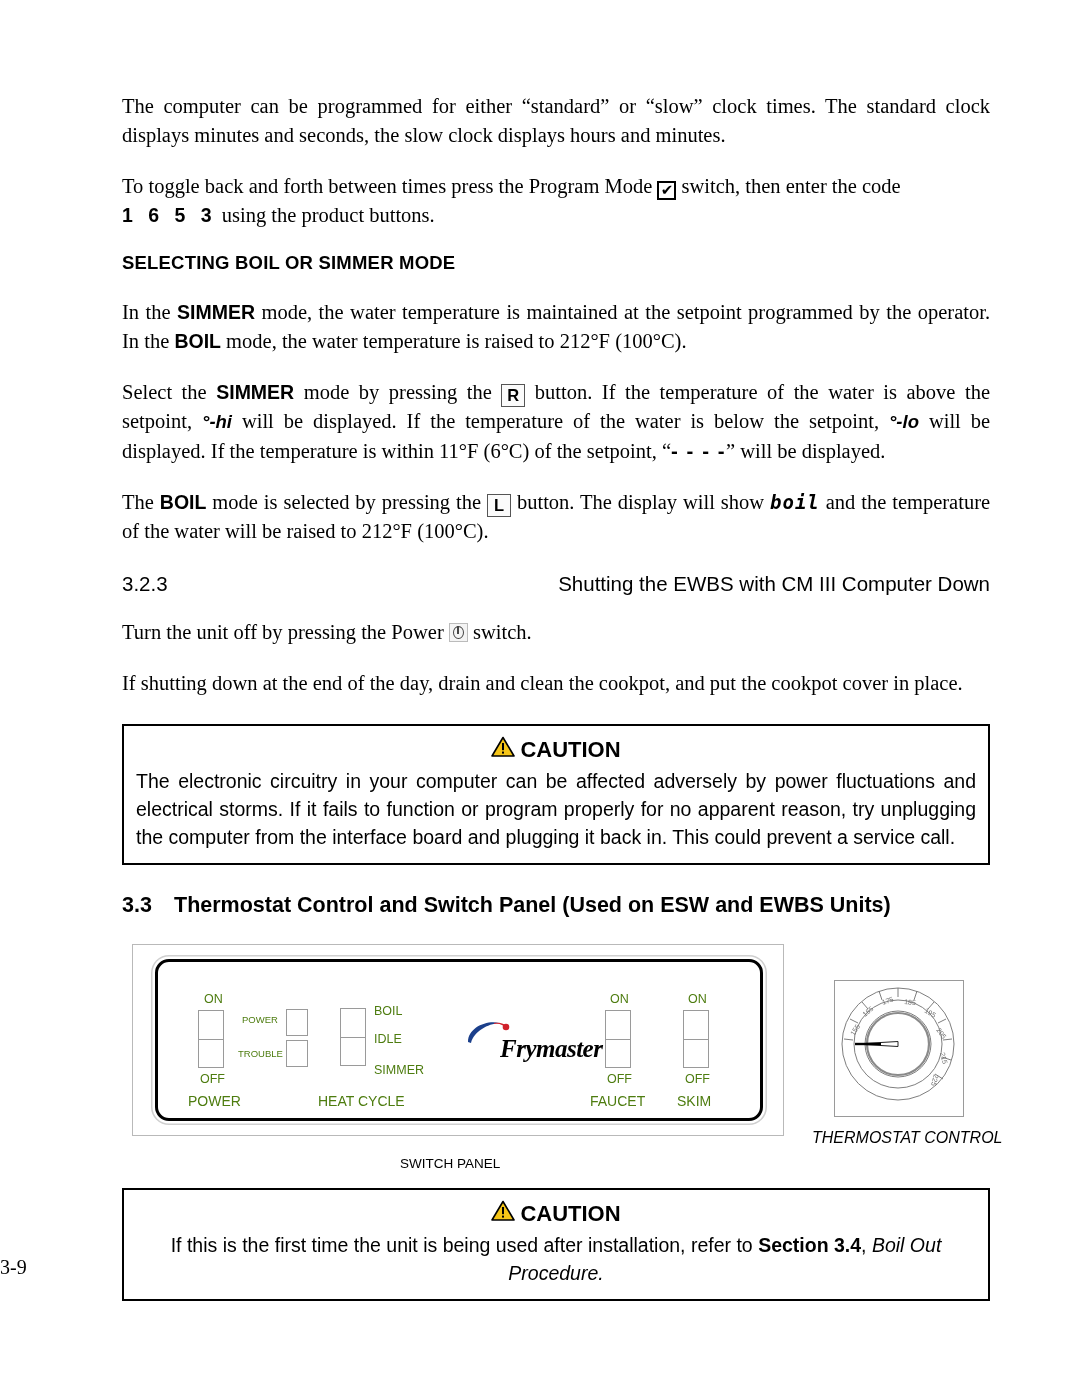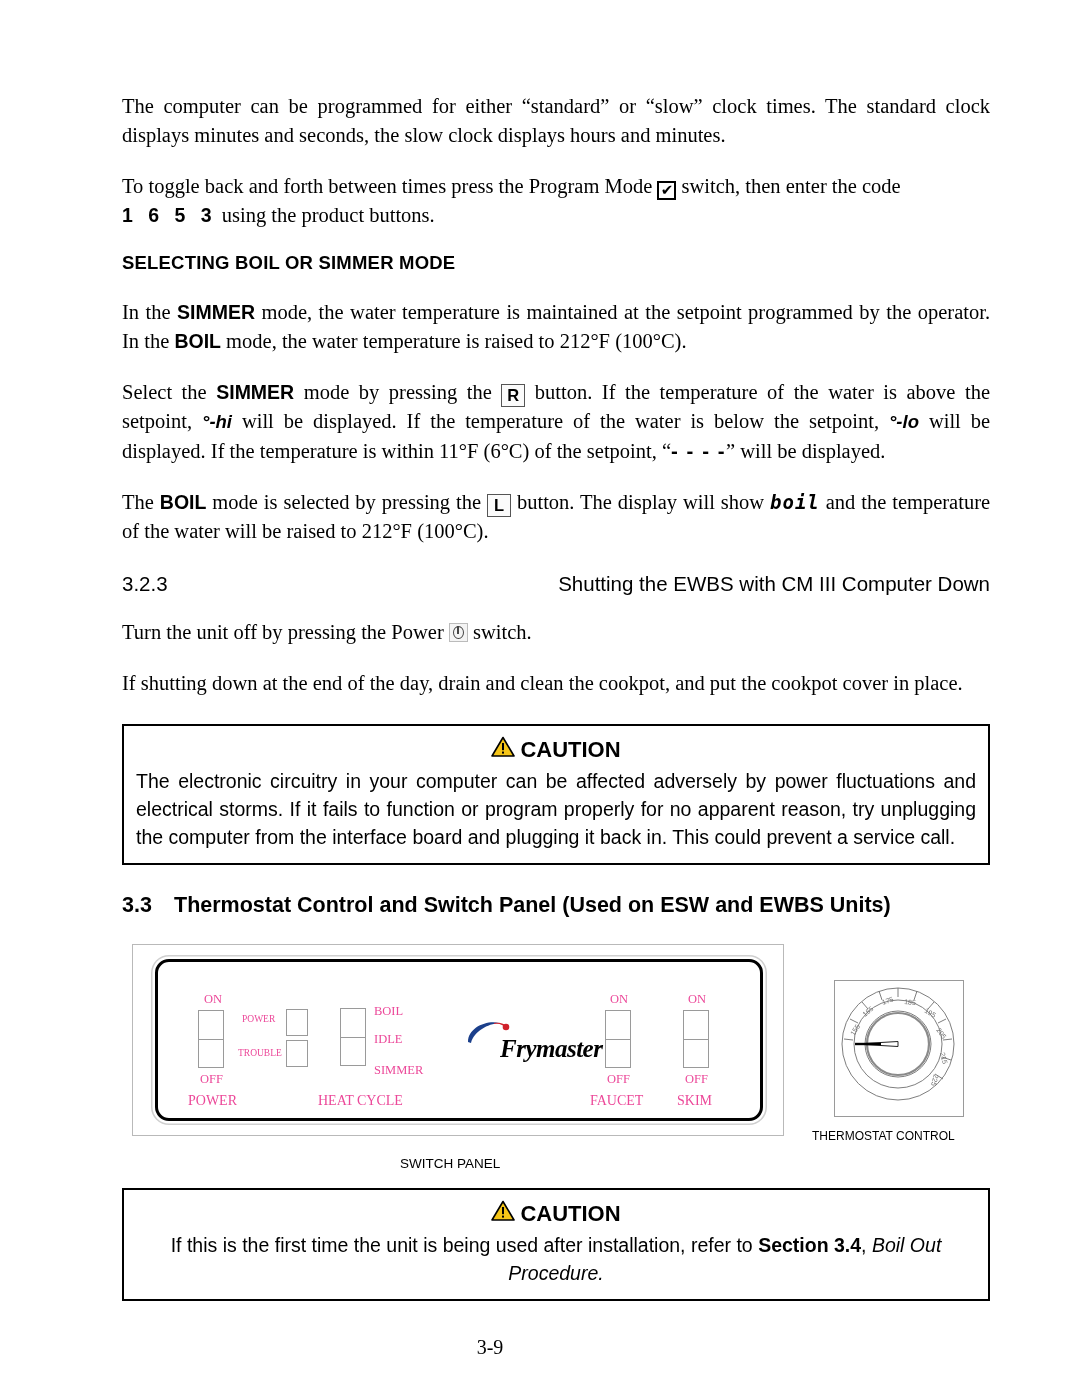--- a/index.html
+++ b/index.html
@@ -181,23 +181,23 @@
     left: 22px; top: 14px;
     width: 608px; height: 162px;
     border: 3px solid #000;
     border-radius: 14px;
     box-sizing: border-box;
     background: #fff;
     box-shadow: 0 0 0 2.5px #ffffff, 0 0 0 4px #cfcfcf;
   }
   .sw-label {
     position: absolute;
-    font-family: Liberation Serif, serif;
+    font-family: Liberation Sans, sans-serif;
     font-size: 12.5px;
-    color: #ec4899;
+    color: #4d7c0f;
     white-space: nowrap;
   }
   .sw-label.big { font-size: 14px; }
   .sw-label.tiny { font-size: 9.5px; }
   .rocker {
     position: absolute;
     width: 26px; height: 58px;
     border: 1.6px solid #9a9a9a;
     background: #fff;
     box-sizing: border-box;
@@ -251,36 +251,36 @@
     left: 712px; top: 36px;
     width: 130px; height: 137px;
     border: 1.3px solid #9a9a9a;
     box-sizing: border-box;
     background: #fff;
   }
   .thermo-caption {
     position: absolute;
     left: 690px; top: 185px;
     font-family: "Liberation Sans", sans-serif;
-    font-size: 12px;
+    font-size: 16px;
     white-space: nowrap;
+    font-style: italic;
   }
   .panel-caption {
     position: absolute;
     left: 278px; top: 212px;
     font-family: "Liberation Sans", sans-serif;
     font-size: 13.5px;
     white-space: nowrap;
   }
 
   .page-num {
     position: absolute;
-    left: 0; top: 1336px;
+    left: 0; top: 1256px;
     width: 980px;
-    text-align: center;
     font-family: "Liberation Serif", serif;
     font-size: 20px;
   }
 </style>
 </head>
 <body>
 
 <div class="page">
   <div class="content">
 

